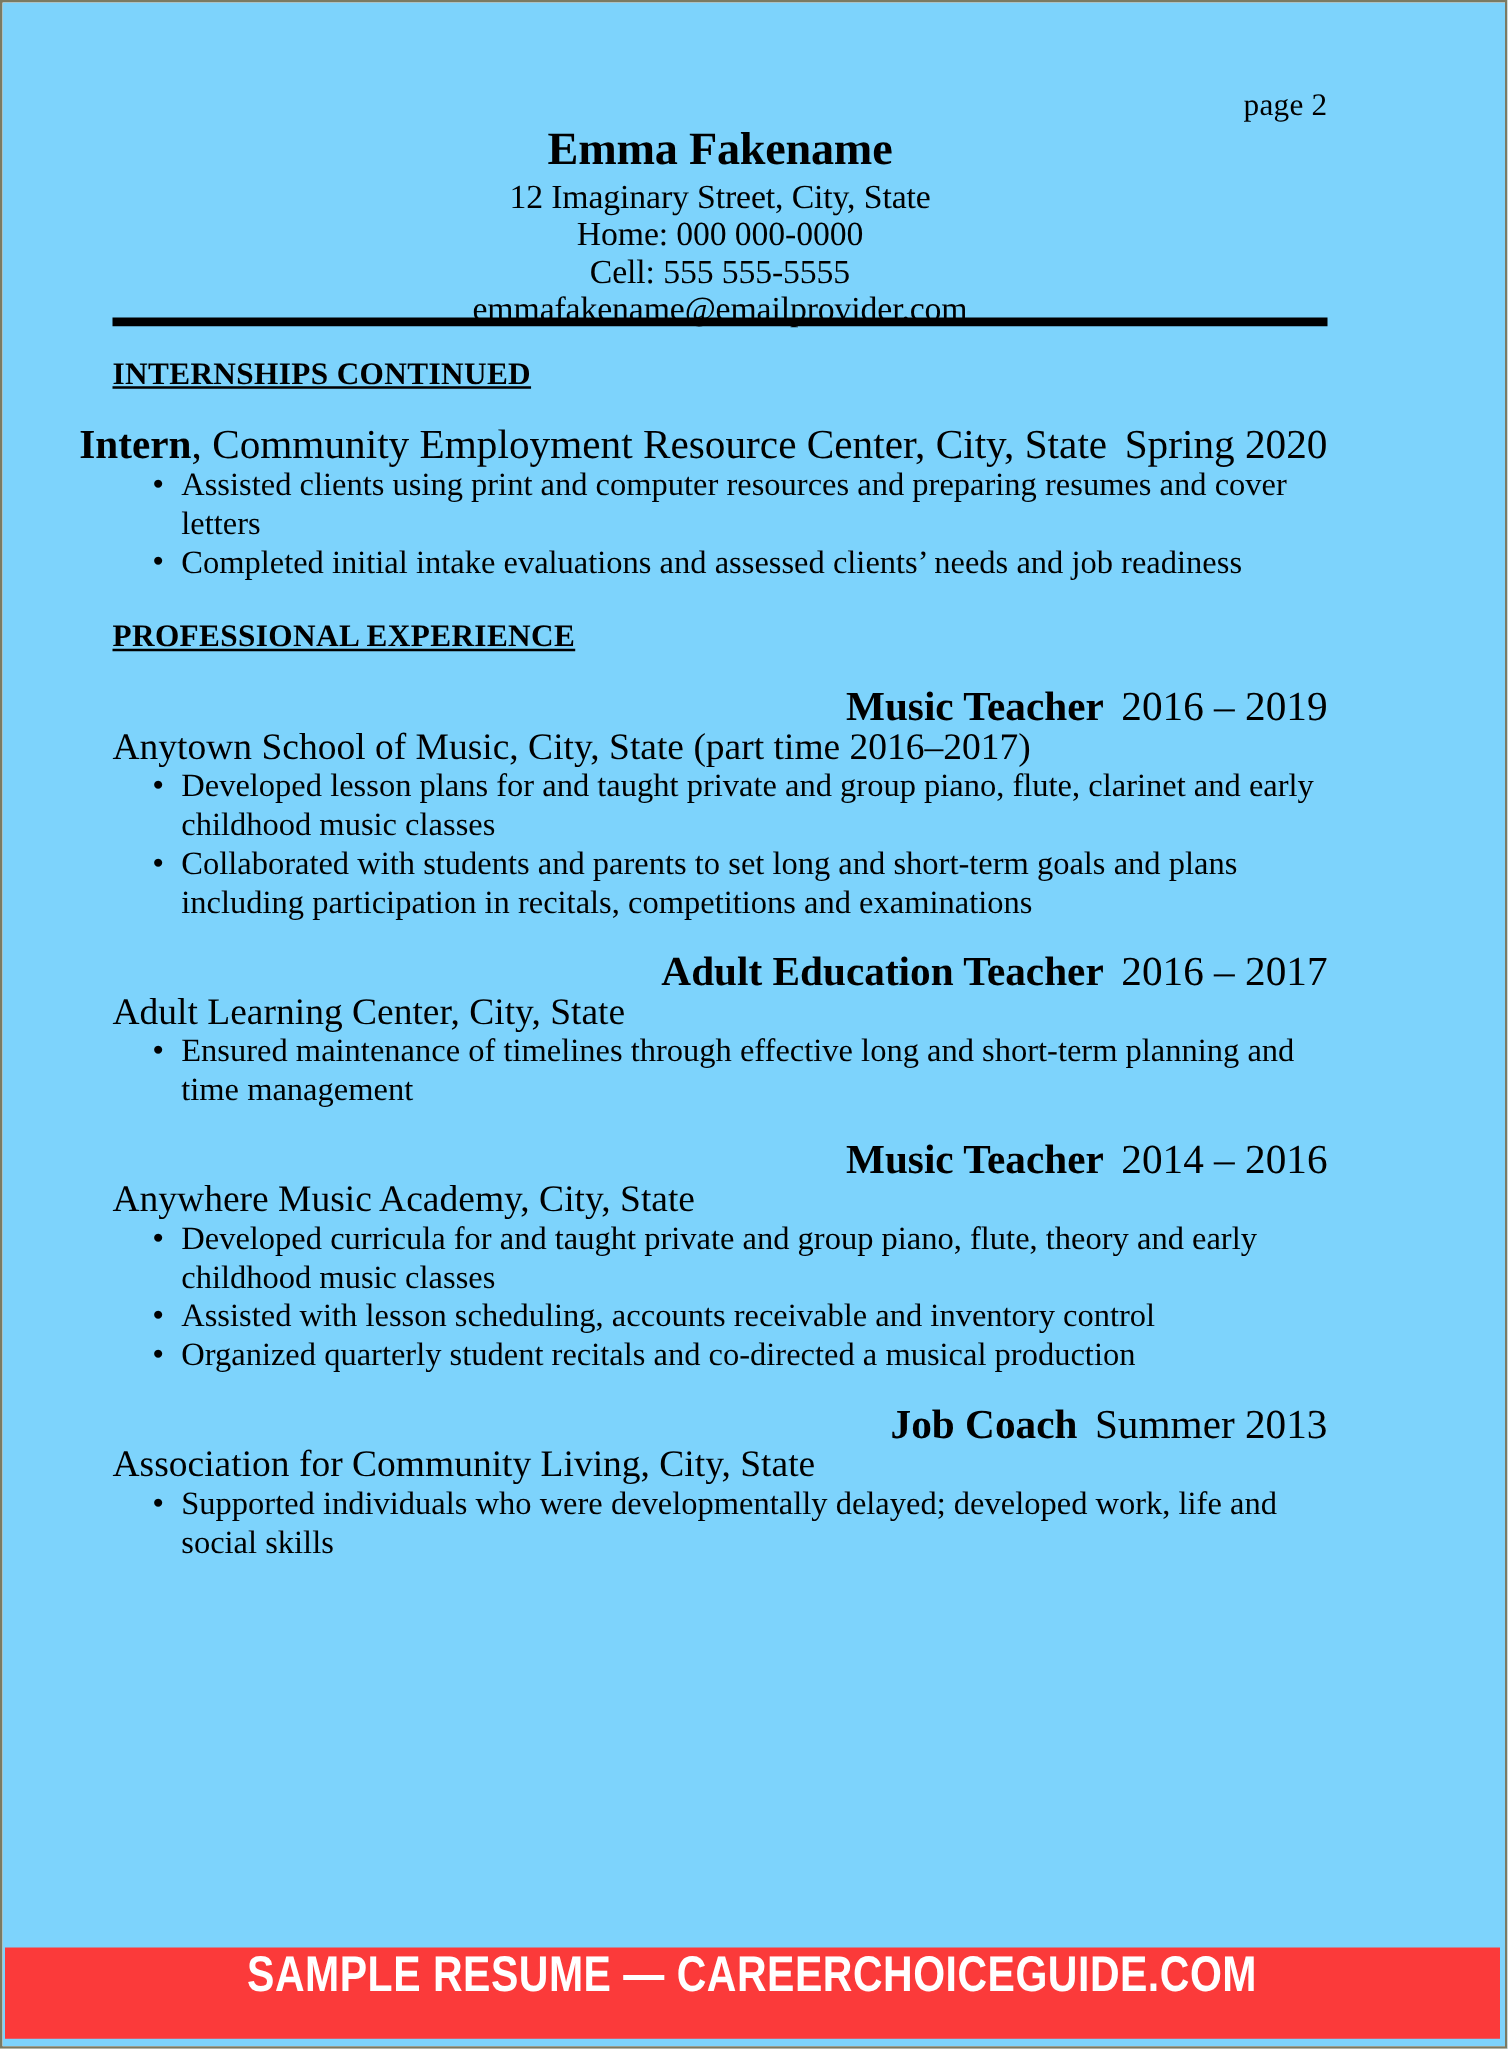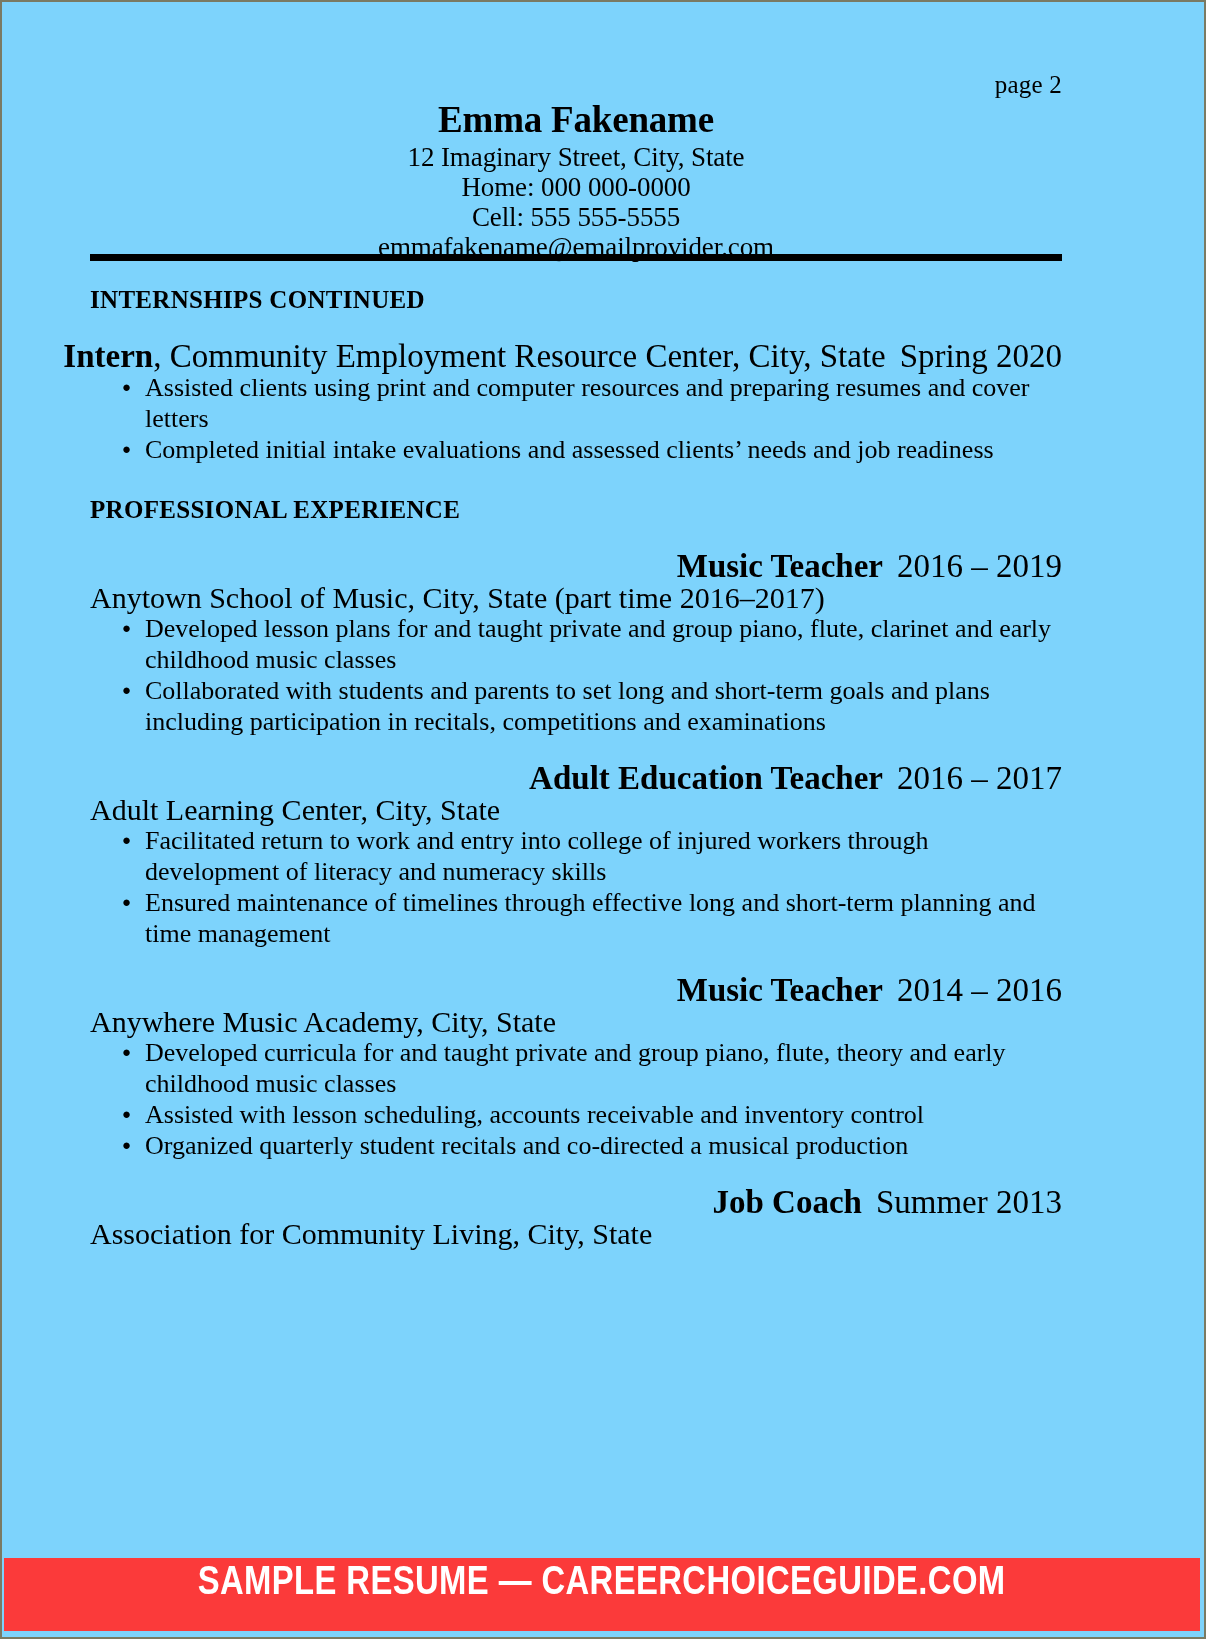--- a/index.html
+++ b/index.html
@@ -80,20 +80,21 @@
     left: 0;
     top: 283px;
     width: 972px;
   }
   .section-head {
     font-size: 25px;
     font-weight: bold;
     line-height: 30px;
     letter-spacing: 0.3px;
     margin: 0 0 26px 0;
+    text-decoration: underline;
   }
   .entry {
     margin: 0 0 26px 0;
   }
   .entry-row {
     display: flex;
     justify-content: flex-end;
     align-items: baseline;
     font-size: 33px;
     line-height: 31px;
@@ -213,21 +214,20 @@
             </ul>
           </div>
 
           <div class="entry">
             <div class="entry-row">
               <div class="entry-title">Adult Education Teacher</div>
               <div class="entry-date">2016 – 2017</div>
             </div>
             <div class="entry-org">Adult Learning Center, City, State</div>
             <ul class="bullets">
-              <li>Facilitated return to work and entry into college of injured workers through development of literacy and numeracy skills</li>
               <li>Ensured maintenance of timelines through effective long and short-term planning and time management</li>
             </ul>
           </div>
 
           <div class="entry">
             <div class="entry-row">
               <div class="entry-title">Music Teacher</div>
               <div class="entry-date">2014 – 2016</div>
             </div>
             <div class="entry-org">Anywhere Music Academy, City, State</div>
@@ -237,20 +237,23 @@
               <li>Organized quarterly student recitals and co-directed a musical production</li>
             </ul>
           </div>
 
           <div class="entry">
             <div class="entry-row">
               <div class="entry-title">Job Coach</div>
               <div class="entry-date">Summer 2013</div>
             </div>
             <div class="entry-org">Association for Community Living, City, State</div>
+            <ul class="bullets">
+              <li>Supported individuals who were developmentally delayed; developed work, life and social skills</li>
+            </ul>
           </div>
 
         </div>
 
       </div>
     </div>
 
     <div class="banner">
       <div class="banner-text">SAMPLE RESUME — CAREERCHOICEGUIDE.COM</div>
     </div>

